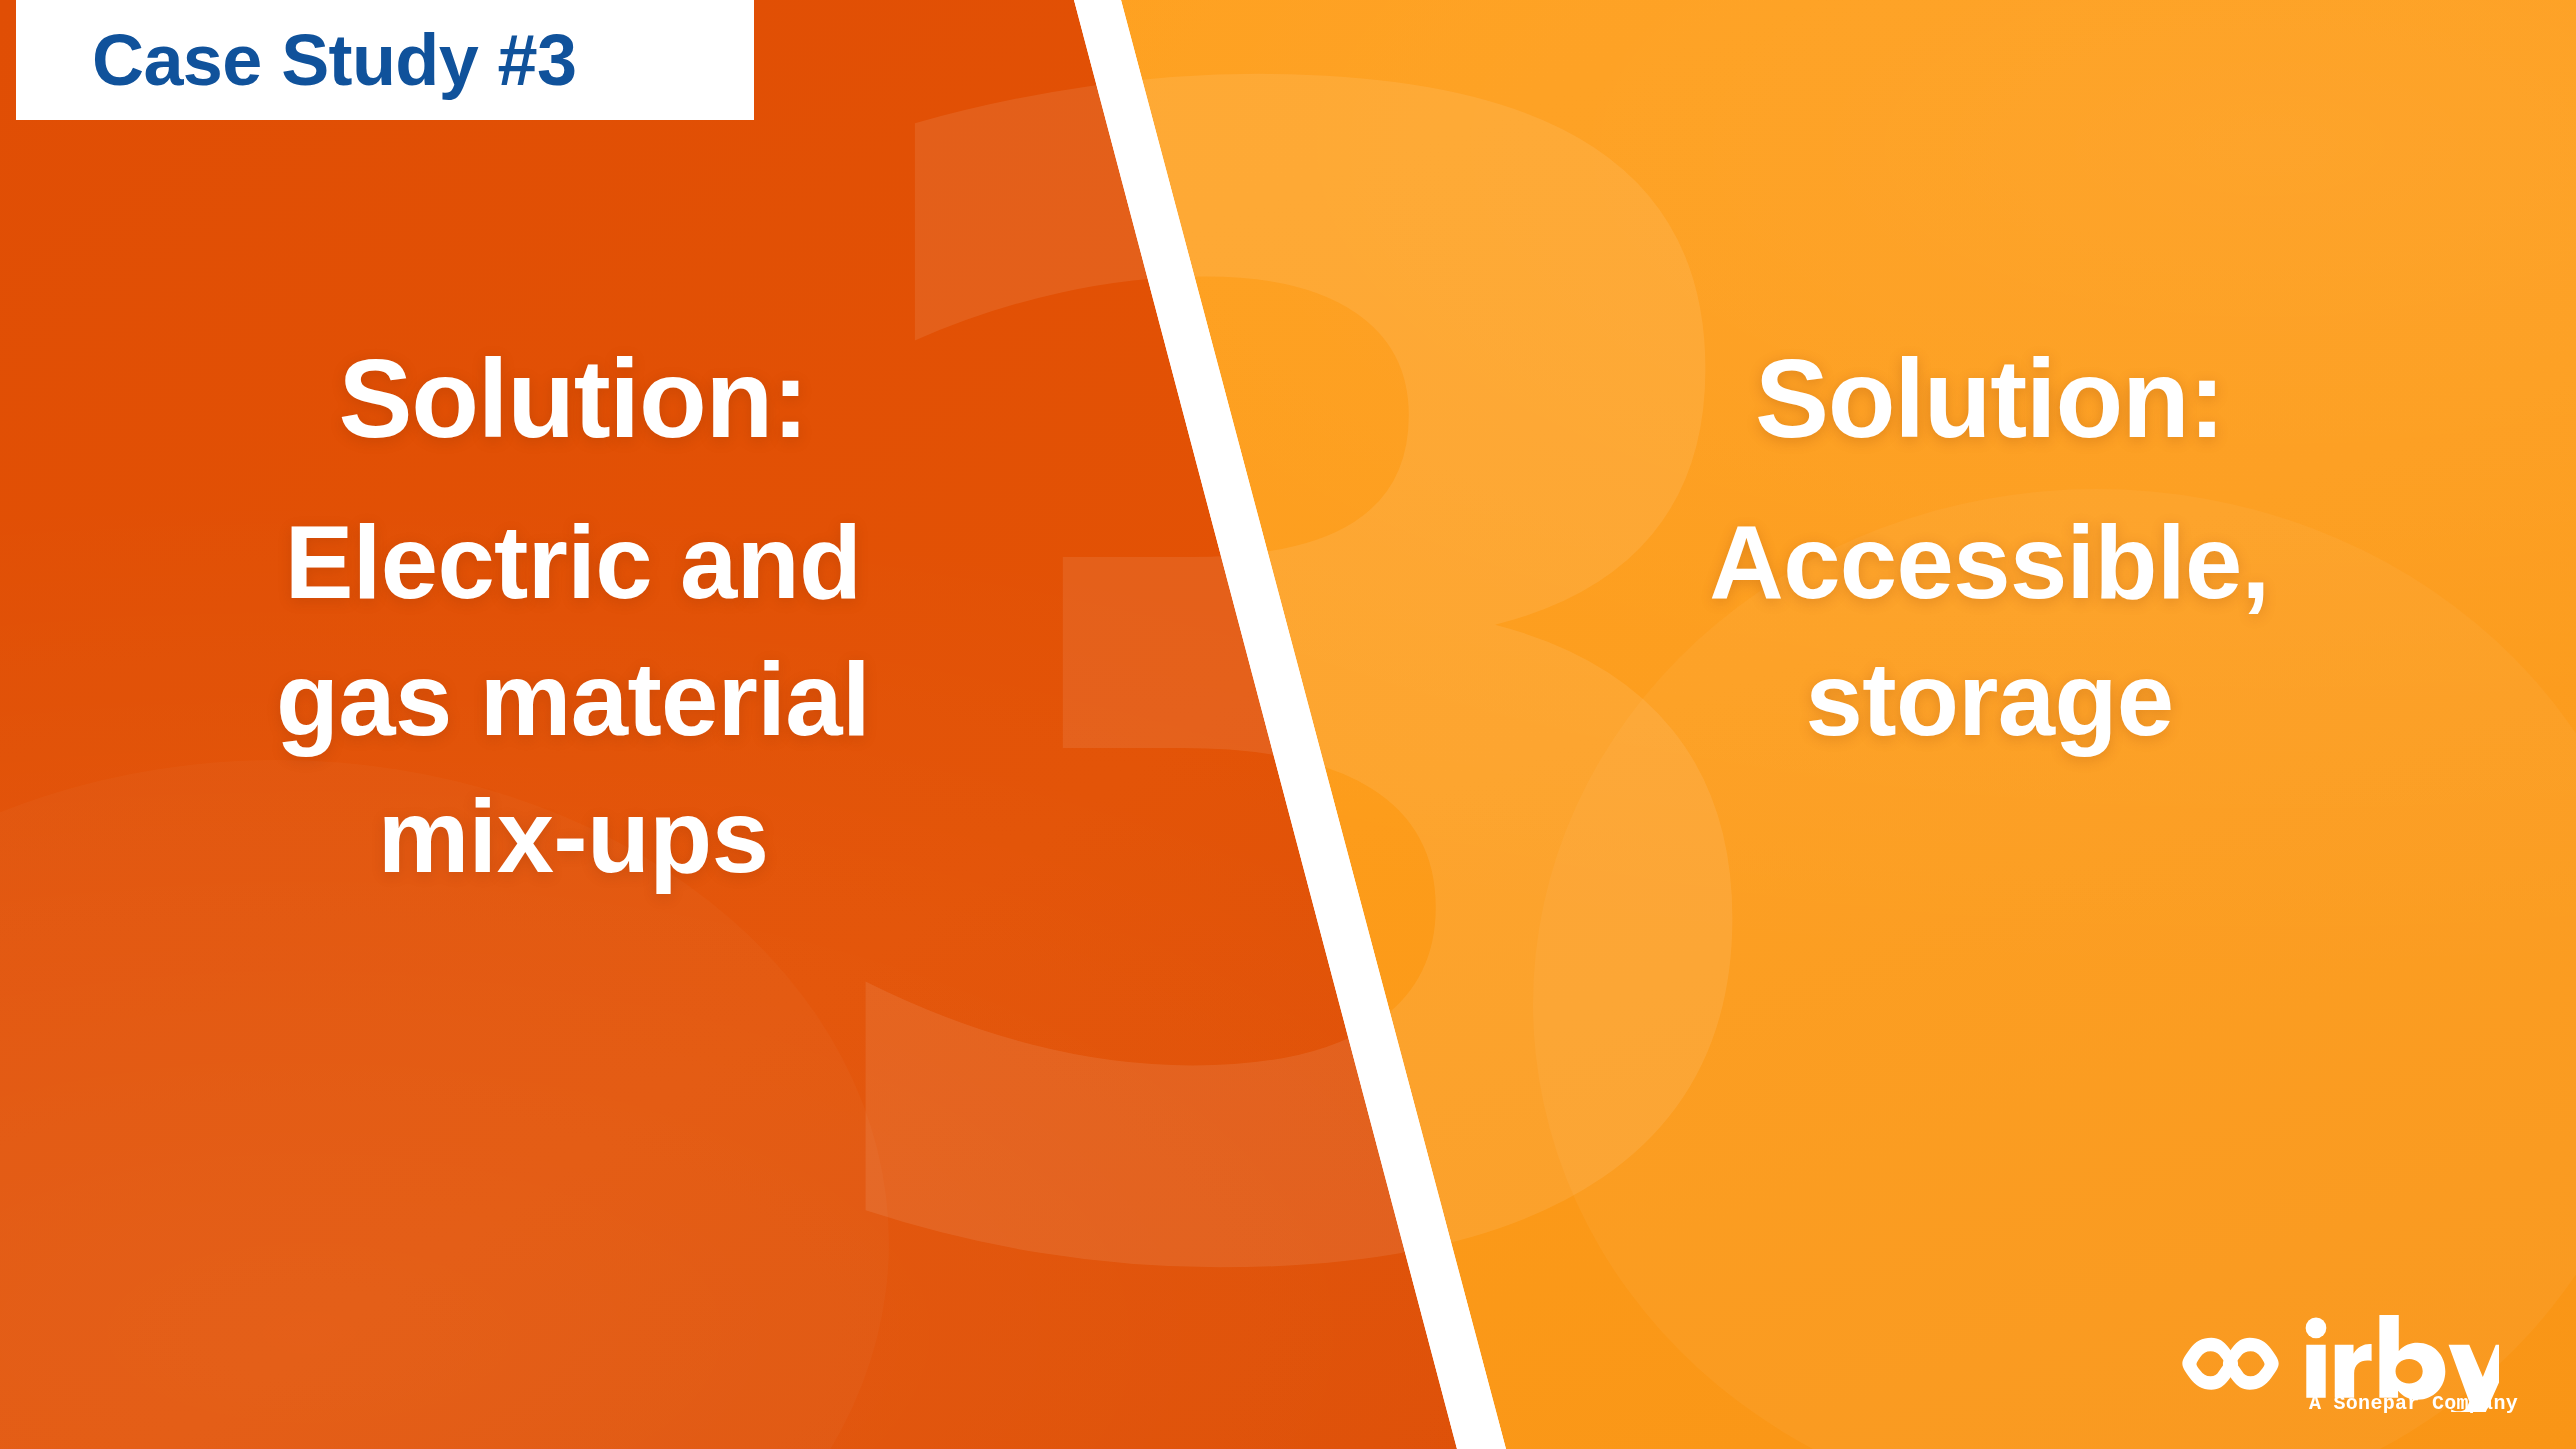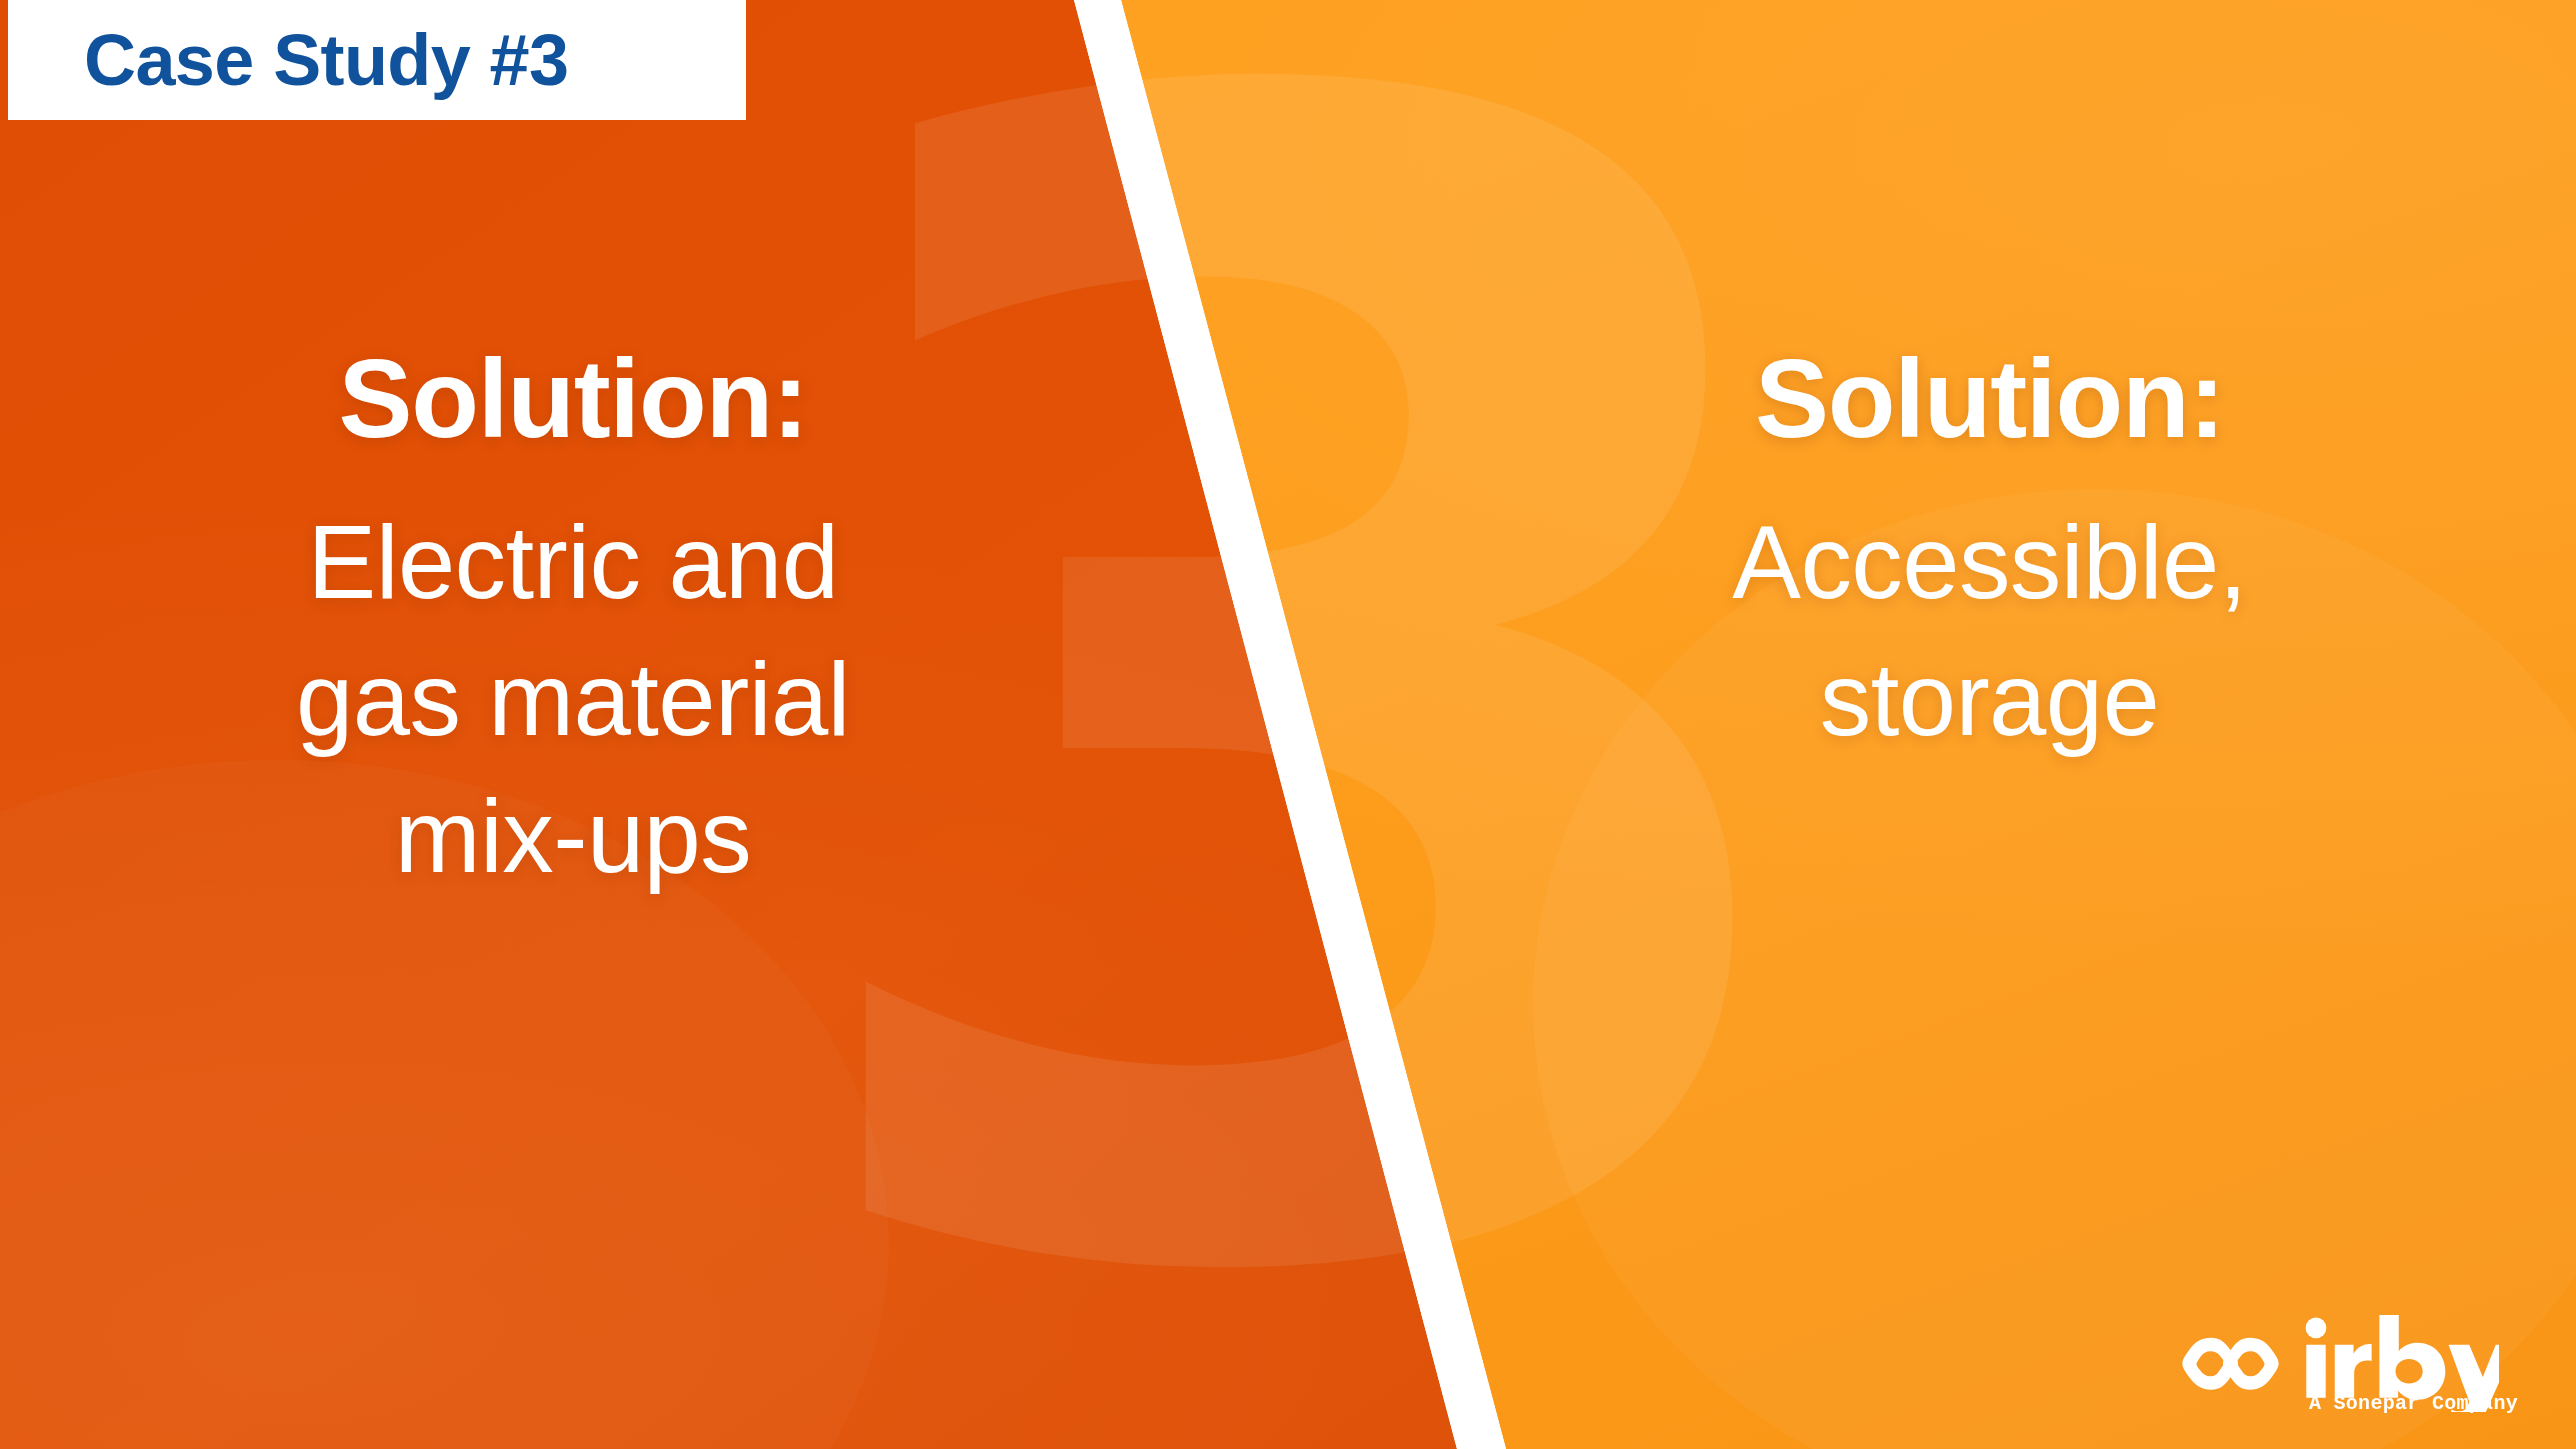--- a/index.html
+++ b/index.html
@@ -65,21 +65,21 @@
   .blob {
     position:absolute; border-radius:50%;
     background:rgba(255,255,255,0.045);
     pointer-events:none; z-index:2;
   }
   .blob-a { left:1533px; top:489px; width:1127px; height:1030px; }
   .blob-b { left:-335px; top:760px; width:1224px; height:966px; background:rgba(255,255,255,0.028); }
 
   
   .badge {
-    position:absolute; left:8px; top:0;
+    position:absolute; left:16px; top:0;
     width:738px; height:120px;
     background:#ffffff;
     z-index:10;
     display:flex; align-items:center;
   }
   .badge-label {
     margin-left:76px;
     color:#10529b;
     font-size:72px;
     font-weight:700;
@@ -103,21 +103,21 @@
     line-height:1.16;
     font-weight:700;
     letter-spacing:-1.3px;
     text-shadow:0 3.2px 14px rgba(120,40,0,0.22);
     margin-bottom:31px;
     white-space:nowrap;
   }
   .col-body {
     font-size:103px;
     line-height:1.33;
-    font-weight:400;
+    font-weight:700;
     letter-spacing:-0.6px;
     text-shadow:0 3.2px 14px rgba(120,40,0,0.20);
   }
   .col-body .ln { display:block; }
 
   
   .logo {
     position:absolute;
     right:77px; bottom:37px;
     z-index:12;

